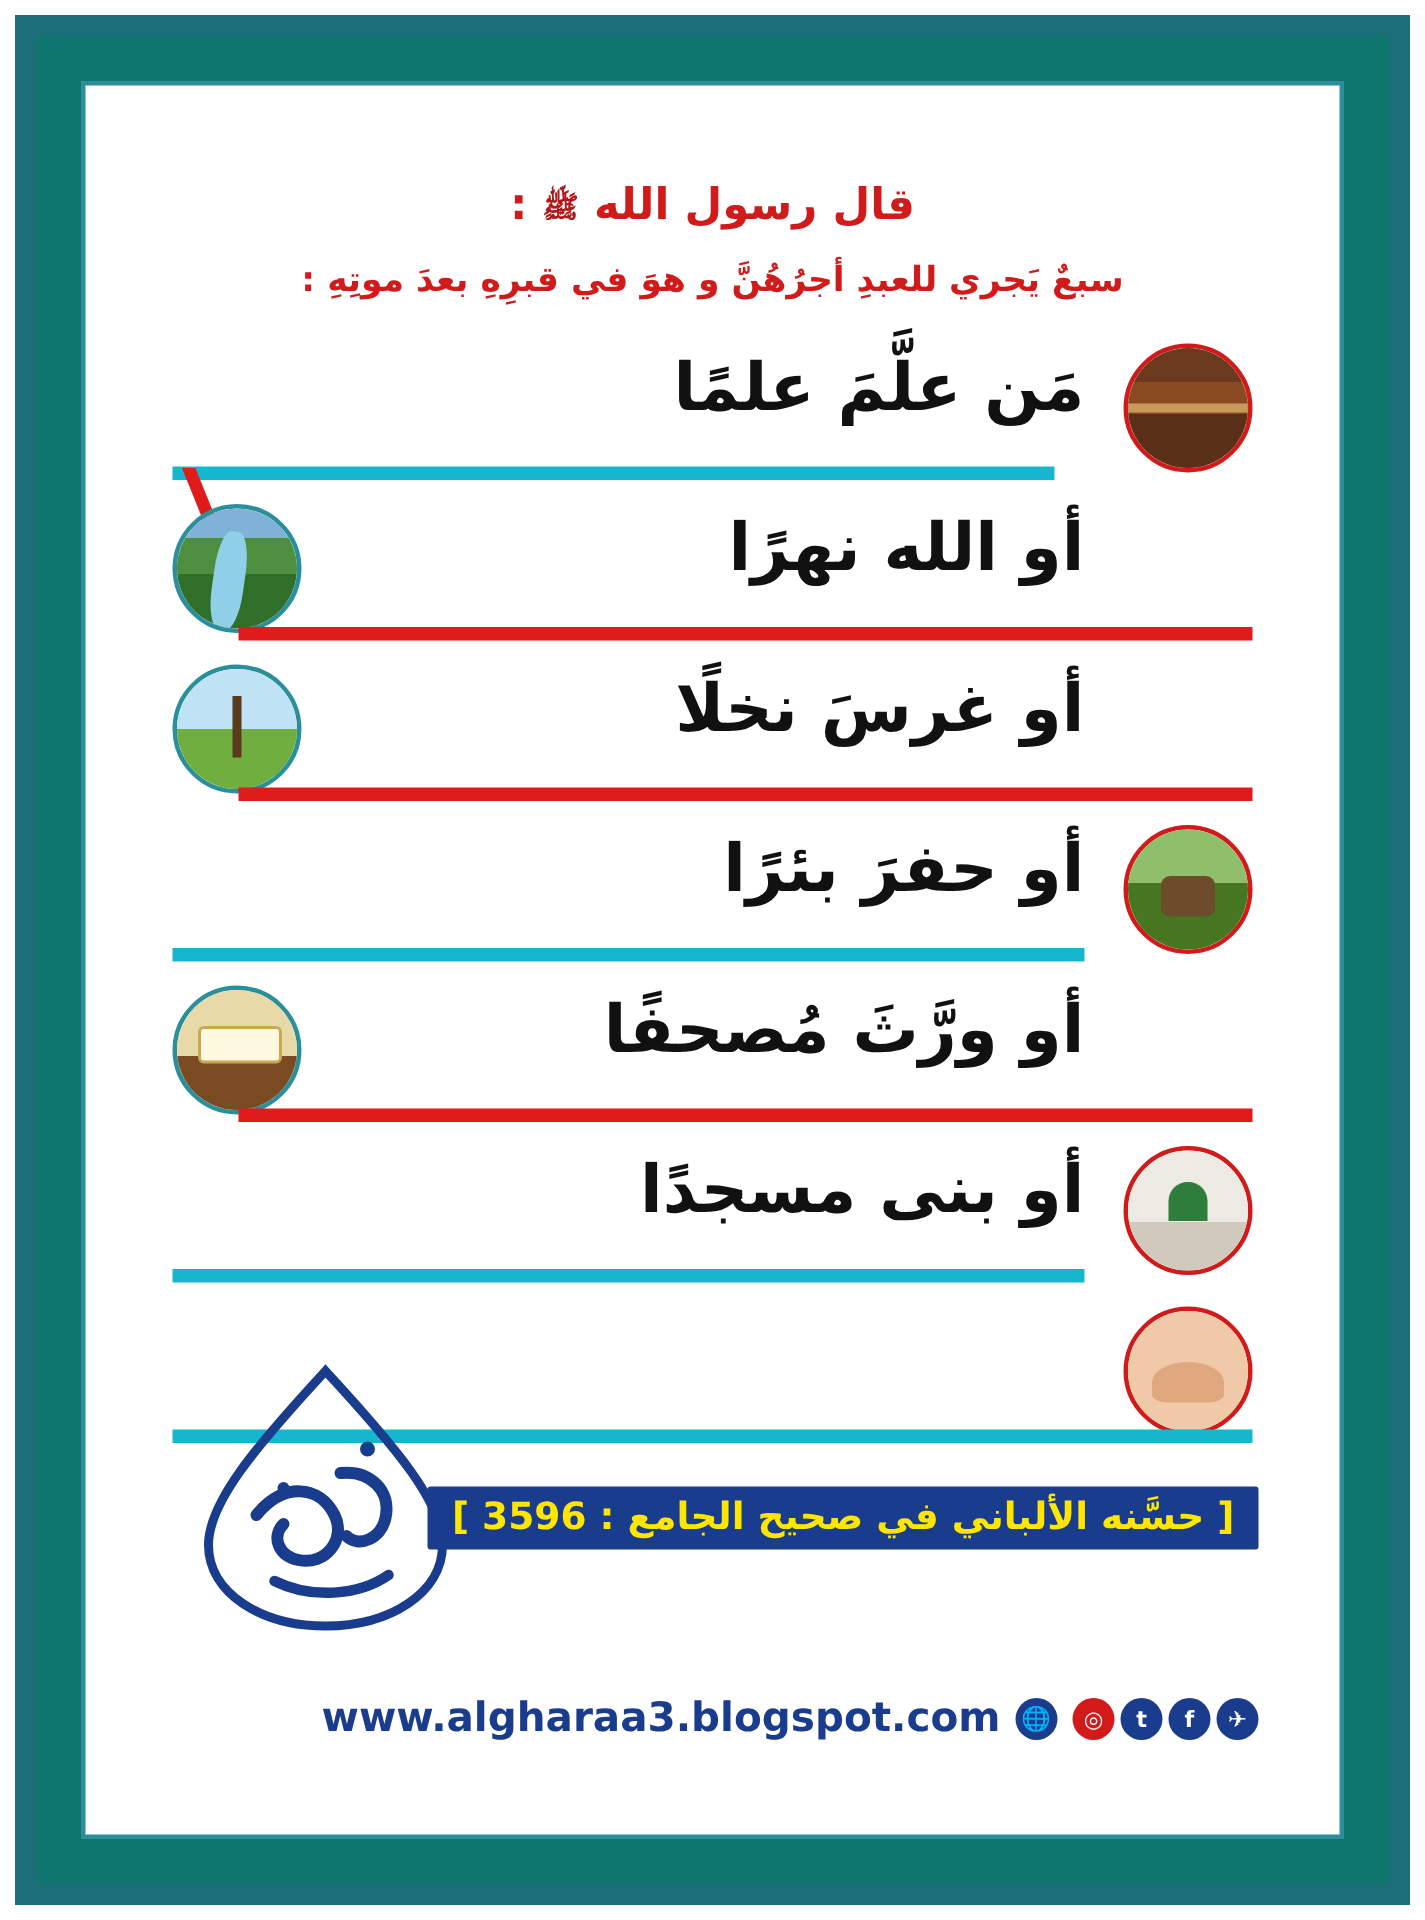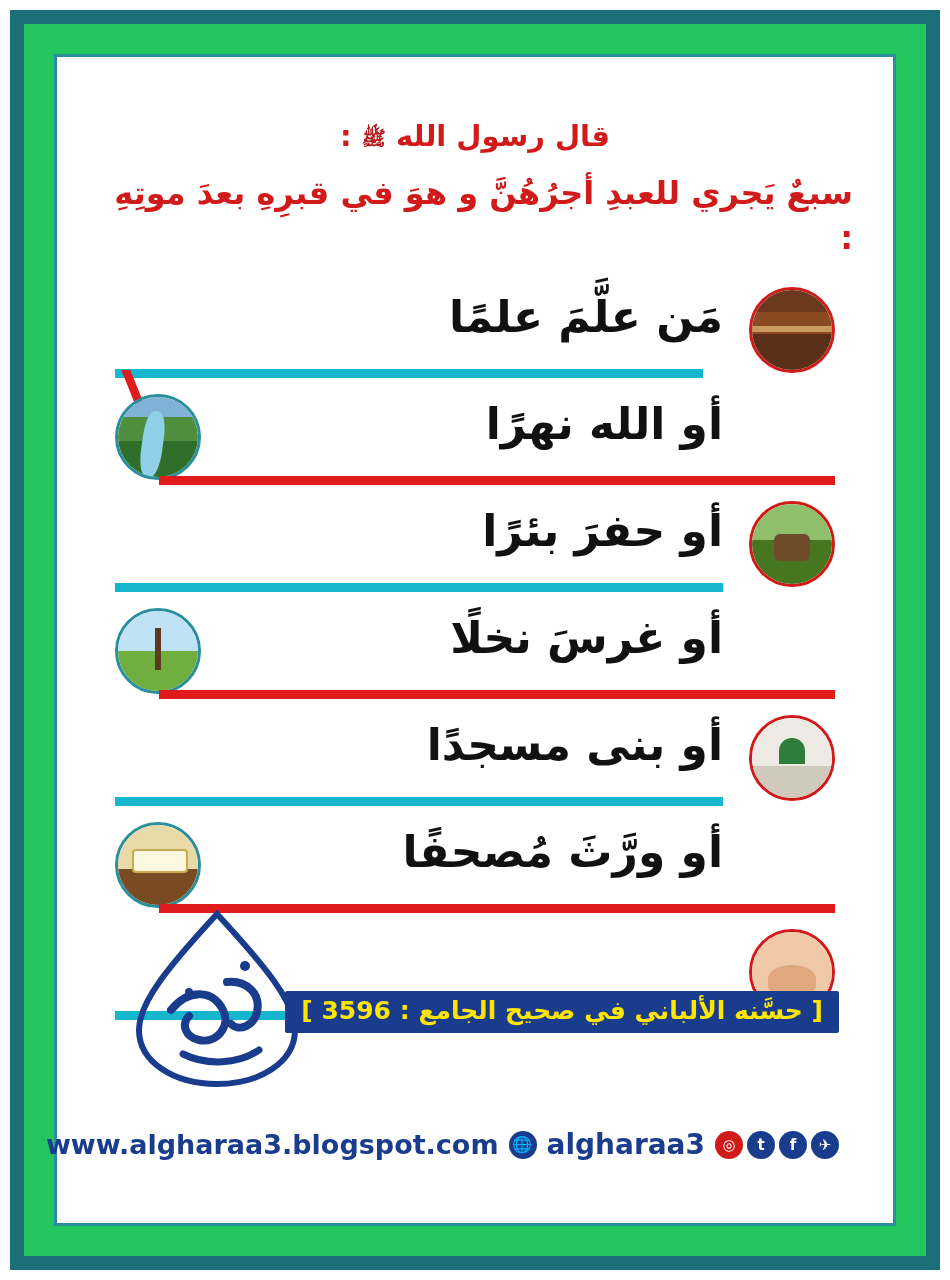--- a/index.html
+++ b/index.html
@@ -14,21 +14,21 @@
     background: #ffffff;
     overflow: hidden;
     font-family: "DejaVu Sans", "Liberation Sans", sans-serif;
   }
   
   .frame-outer {
     position: absolute;
     left: 10px; top: 10px; right: 10px; bottom: 10px;
     border: 14px solid #1c6f79;
     box-sizing: border-box;
-    background: #22c55e;
+    background: #0f766e;
   }
   .frame-inner {
     position: absolute;
     left: 30px; top: 30px; right: 30px; bottom: 30px;
     border: 3px solid #2a8f9b;
     box-sizing: border-box;
     background: #ffffff;
   }
   .content {
     position: absolute;
@@ -44,24 +44,24 @@
     line-height: 1.45;
     margin-top: 18px;
     direction: rtl;
   }
   .hadith-header .sallallahu {
     color: #b0161a;
     font-size: 20px;
     vertical-align: middle;
   }
   .hadith-sub {
-    text-align: right;
+    text-align: center;
     color: #d11a1a;
     font-weight: bold;
-    font-size: 32px;
+    font-size: 23px;
     line-height: 1.4;
     margin-top: 14px;
     direction: rtl;
   }
   
   .rows {
     position: relative;
     margin-top: 22px;
   }
   .row {
@@ -223,50 +223,50 @@
           </div>
 
           <div class="row left-icon">
             <div class="thumb l">
                 <div class="t-river" style="width:100%;height:100%"></div>
               </div>
             <div class="txt" style="right:130px; left:auto;">أو الله نهرًا</div>
             <div class="bar red" style="top:86px; left:62px; right:18px;"></div>
           </div>
 
+          <div class="row left-icon">
+            <div class="thumb l">
+                <div class="t-palm" style="width:100%;height:100%"></div>
+              </div>
+            <div class="txt" style="right:130px; left:auto;">أو غرسَ نخلًا</div>
+            <div class="bar red" style="top:86px; left:62px; right:18px;"></div>
+          </div>
+
           <div class="row right-icon">
             <div class="thumb r red-border">
                 <div class="t-well" style="width:100%;height:100%"></div>
               </div>
             <div class="txt">أو حفرَ بئرًا</div>
             <div class="bar cyan" style="top:86px; left:18px; right:130px;"></div>
           </div>
 
           <div class="row left-icon">
             <div class="thumb l">
-                <div class="t-palm" style="width:100%;height:100%"></div>
-              </div>
-            <div class="txt" style="right:130px; left:auto;">أو غرسَ نخلًا</div>
+                <div class="t-quran" style="width:100%;height:100%"></div>
+              </div>
+            <div class="txt" style="right:130px; left:auto;">أو ورَّثَ مُصحفًا</div>
             <div class="bar red" style="top:86px; left:62px; right:18px;"></div>
           </div>
 
           <div class="row right-icon">
             <div class="thumb r red-border">
                 <div class="t-mosque" style="width:100%;height:100%"></div>
               </div>
             <div class="txt">أو بنى مسجدًا</div>
             <div class="bar cyan" style="top:86px; left:18px; right:130px;"></div>
-          </div>
-
-          <div class="row left-icon">
-            <div class="thumb l">
-                <div class="t-quran" style="width:100%;height:100%"></div>
-              </div>
-            <div class="txt" style="right:130px; left:auto;">أو ورَّثَ مُصحفًا</div>
-            <div class="bar red" style="top:86px; left:62px; right:18px;"></div>
           </div>
 
           <div class="row right-icon">
             <div class="thumb r red-border">
                 <div class="t-hands" style="width:100%;height:100%"></div>
               </div>
             <div class="bar cyan" style="top:86px; left:18px; right:18px;"></div>
           </div>
 
         </div>
@@ -284,21 +284,20 @@
           </svg>
         </div>
 
         <div class="footer">
           <div class="social">
             <div class="sicon">✈</div>
             <div class="sicon">f</div>
             <div class="sicon">t</div>
             <div class="sicon red">◎</div>
           </div>
-          <div class="handle">algharaa3</div>
           <div class="globe">🌐</div>
           <div class="site">www.algharaa3.blogspot.com</div>
         </div>
 
       </div>
     </div>
   </div>
 </div>
 
 </body></html>

